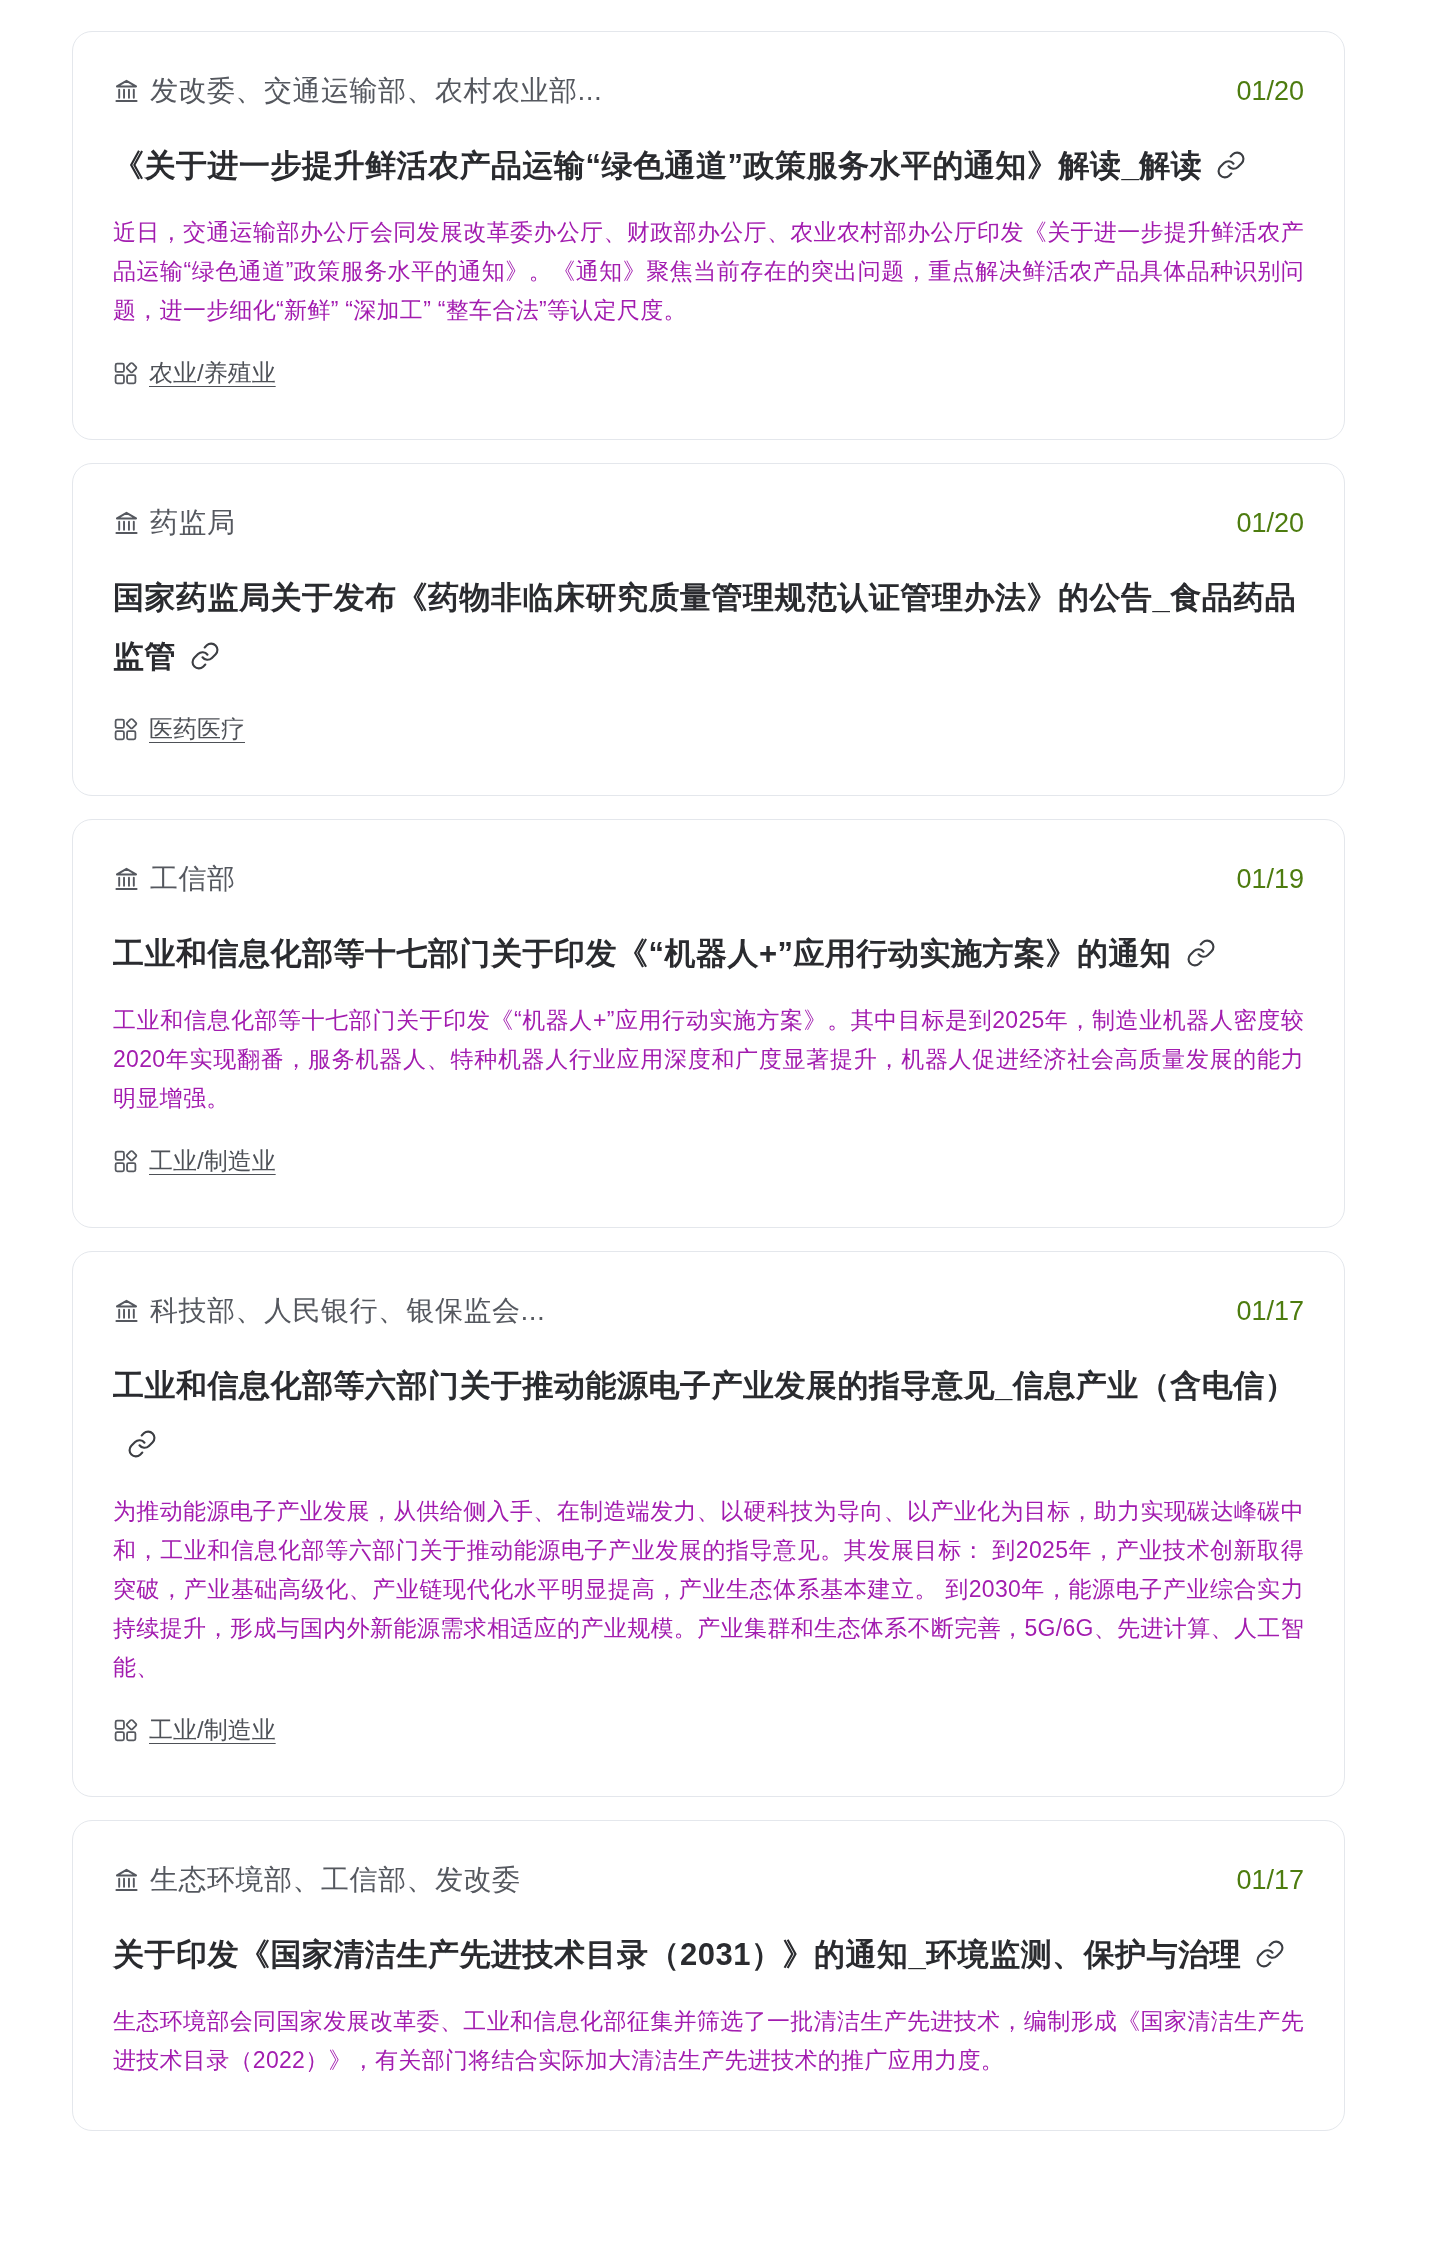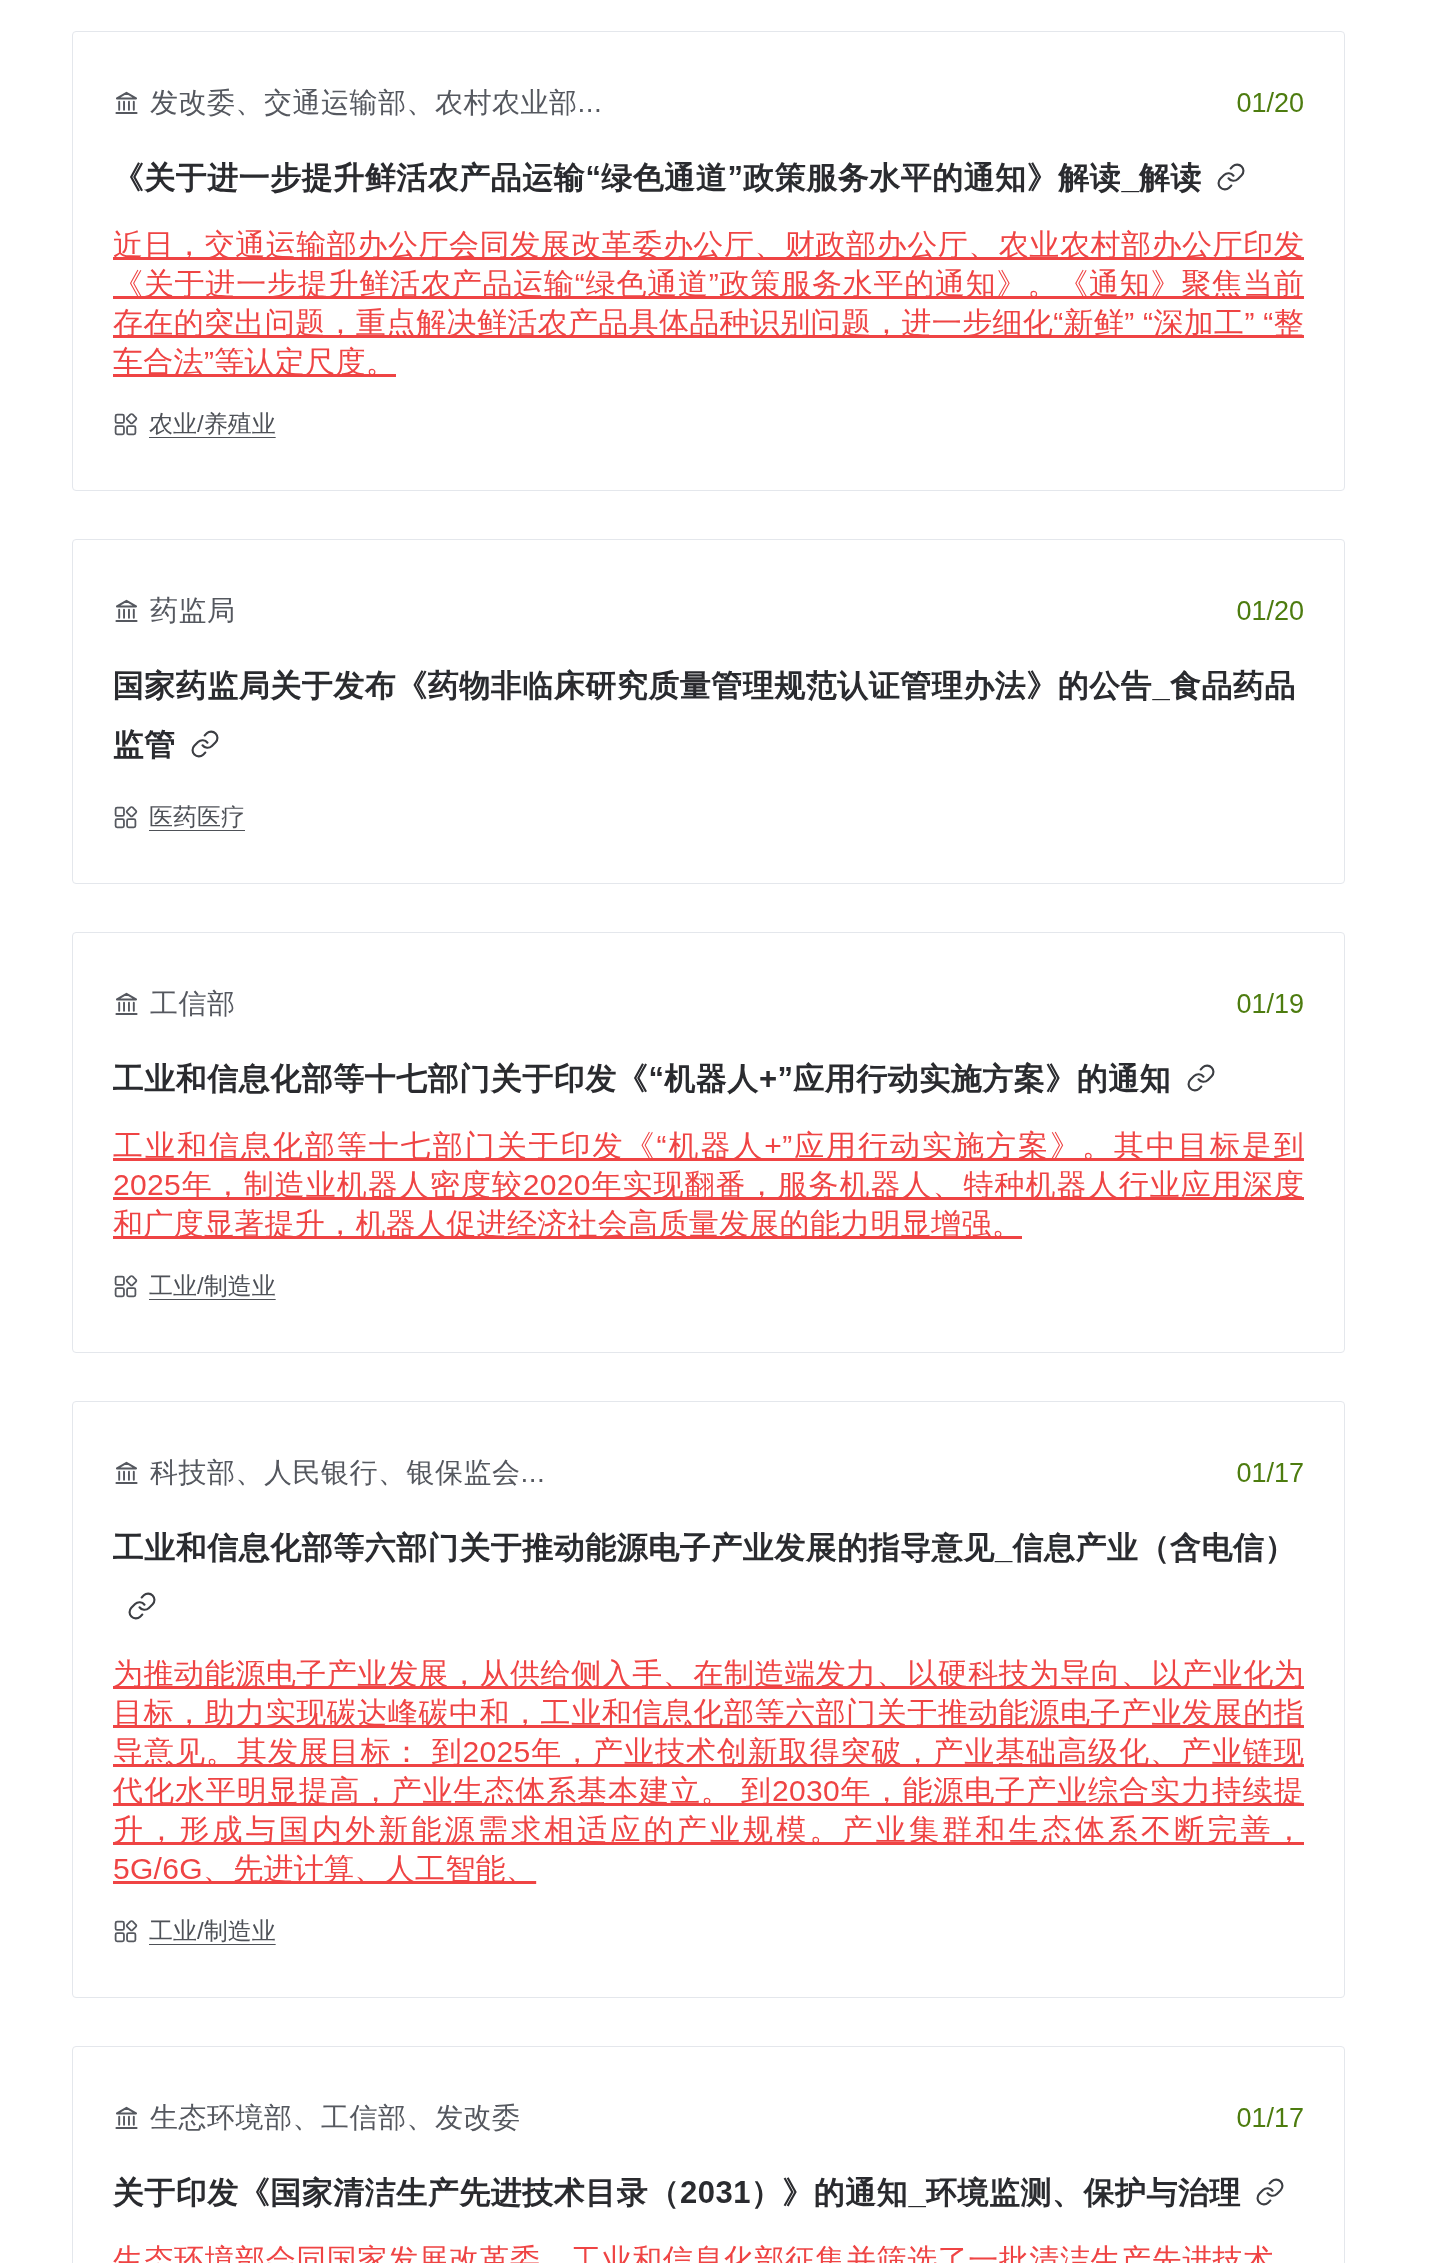--- a/index.html
+++ b/index.html
@@ -11,23 +11,23 @@
     background: #ffffff;
     font-family: "Liberation Sans", "DejaVu Sans", sans-serif;
     -webkit-font-smoothing: antialiased;
   }
   .card-list {
     padding: 31px 100px 0 72px;
   }
   .card {
     background: #ffffff;
     border: 1px solid #e4e7ec;
-    border-radius: 4px;
-    padding: 52px 40px 50px 40px;
-    margin-bottom: 48px;
+    border-radius: 20px;
+    padding: 40px 40px 50px 40px;
+    margin-bottom: 23px;
   }
   .card-head {
     display: flex;
     justify-content: space-between;
     align-items: center;
   }
   .agency {
     display: flex;
     align-items: center;
     gap: 10px;
@@ -50,26 +50,25 @@
     letter-spacing: 0.5px;
   }
   .link-ic {
     width: 30px; height: 30px;
     color: #3c3e43;
     vertical-align: -4px;
     margin-left: 14px;
   }
   .summary {
     margin: 18px 0 0 0;
-    font-size: 30px;
+    font-size: 23px;
     line-height: 39px;
-    color: #ef4444;
+    color: #a21caf;
     letter-spacing: 0.3px;
     text-align: justify;
-    text-decoration: underline;
   }
   .tag-row {
     margin-top: 27px;
     display: flex;
     align-items: center;
     gap: 11px;
     font-size: 24px;
     color: #4e5157;
     cursor: pointer;
     width: max-content;

